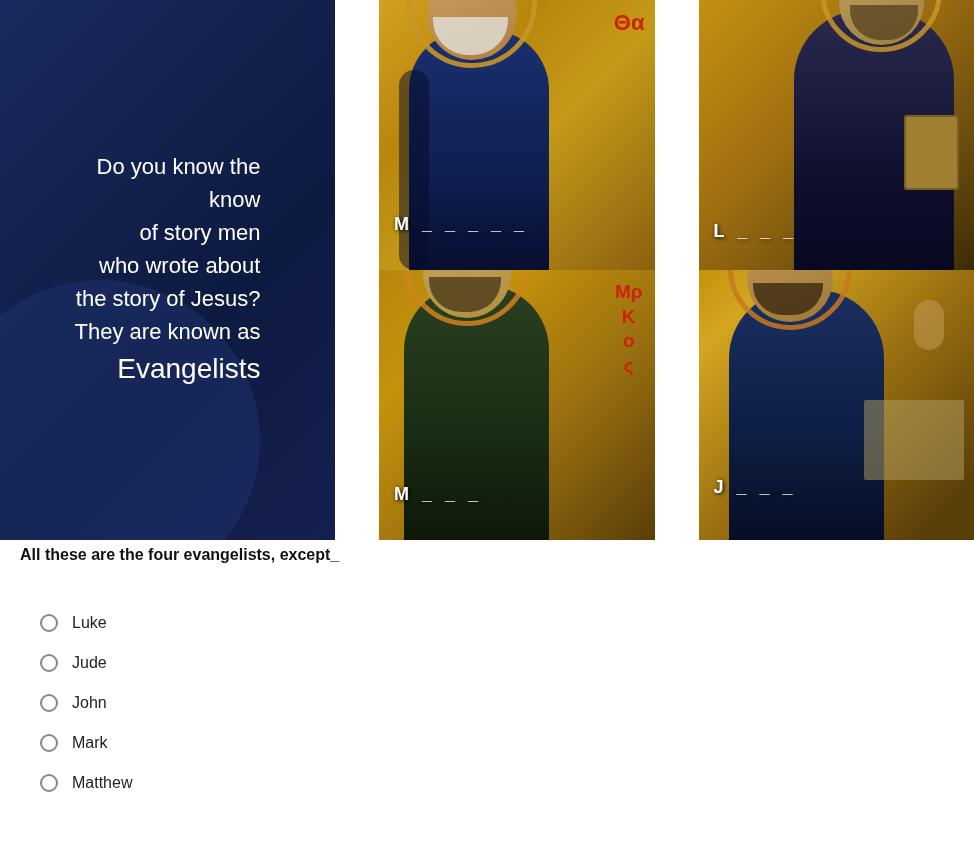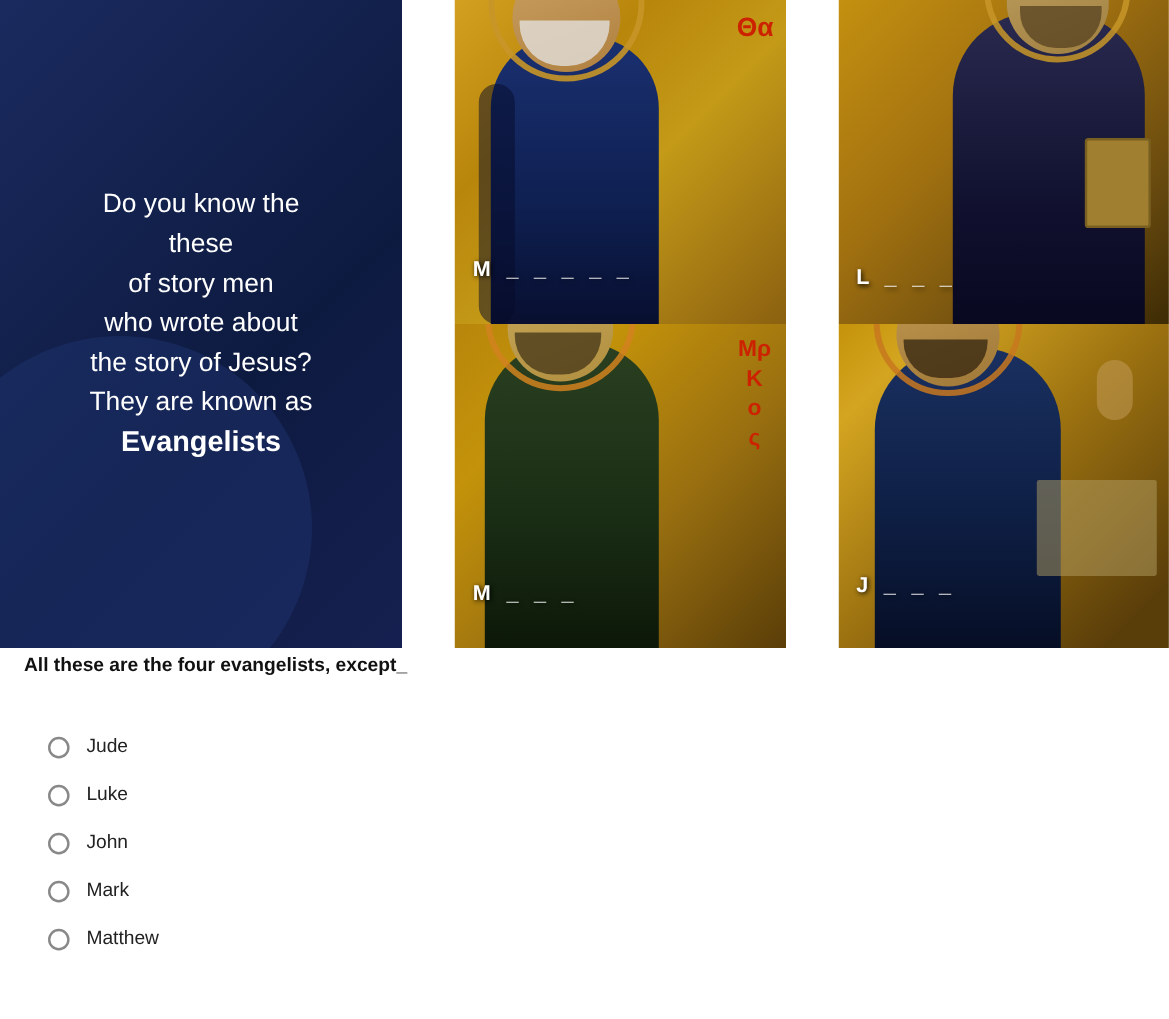--- a/index.html
+++ b/index.html
@@ -40,31 +40,31 @@
       width: 320px;
       height: 320px;
       border-radius: 50%;
       background: rgba(30, 50, 110, 0.5);
       bottom: -60px;
       left: -60px;
     }
 
     .left-panel-text {
       color: #fff;
-      text-align: center;
+      text-align: right;
       font-size: 22px;
       line-height: 1.5;
       padding: 20px 30px;
       position: relative;
       z-index: 1;
     }
 
     .left-panel-text .bold {
-      font-weight: bold;
-      font-size: 24px;
+      font-weight: normal;
+      font-size: 28px;
     }
 
     
     .image-grid {
       flex: 1;
       display: grid;
       grid-template-columns: 1fr 1fr;
       grid-template-rows: 1fr 1fr;
     }
 
@@ -133,21 +133,21 @@
 </head>
 <body>
 
 <div class="main-container">
 
   <div class="top-section">
 
     <div class="left-panel">
       <div class="left-panel-text">
         <span>Do you know the</span><br>
-        <span>these</span><br>
+        <span>know</span><br>
         <span>of  story men</span><br>
         <span>who wrote about</span><br>
         <span>the story of Jesus?</span><br>
         <span>They are known as</span><br>
         <span class="bold">Evangelists</span>
       </div>
     </div>
 
     <div class="image-grid">
 
@@ -226,30 +226,30 @@
   <div class="question-section">
     <span class="question-text">All these are the four evangelists, except_</span>
   </div>
 
   <div style="height: 20px;"></div>
 
   <div class="answers-section">
 
     <div class="answer-option">
       <div class="radio-circle"></div>
+      <span class="answer-label">Luke</span>
+    </div>
+
+    <div class="answer-option">
+      <div class="radio-circle"></div>
       <span class="answer-label">Jude</span>
     </div>
 
     <div class="answer-option">
       <div class="radio-circle"></div>
-      <span class="answer-label">Luke</span>
-    </div>
-
-    <div class="answer-option">
-      <div class="radio-circle"></div>
       <span class="answer-label">John</span>
     </div>
 
     <div class="answer-option">
       <div class="radio-circle"></div>
       <span class="answer-label">Mark</span>
     </div>
 
     <div class="answer-option">
       <div class="radio-circle"></div>

